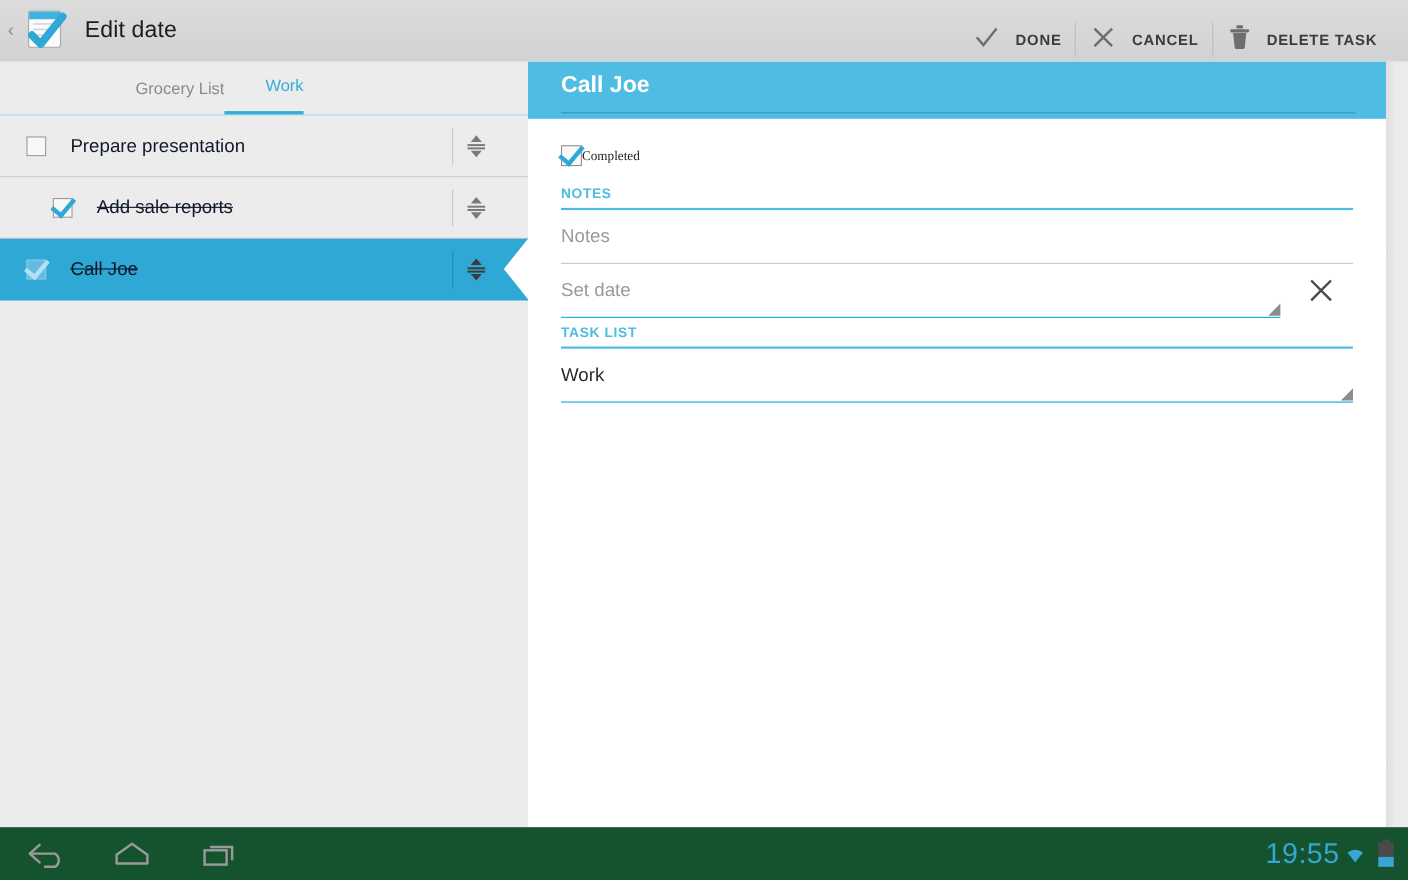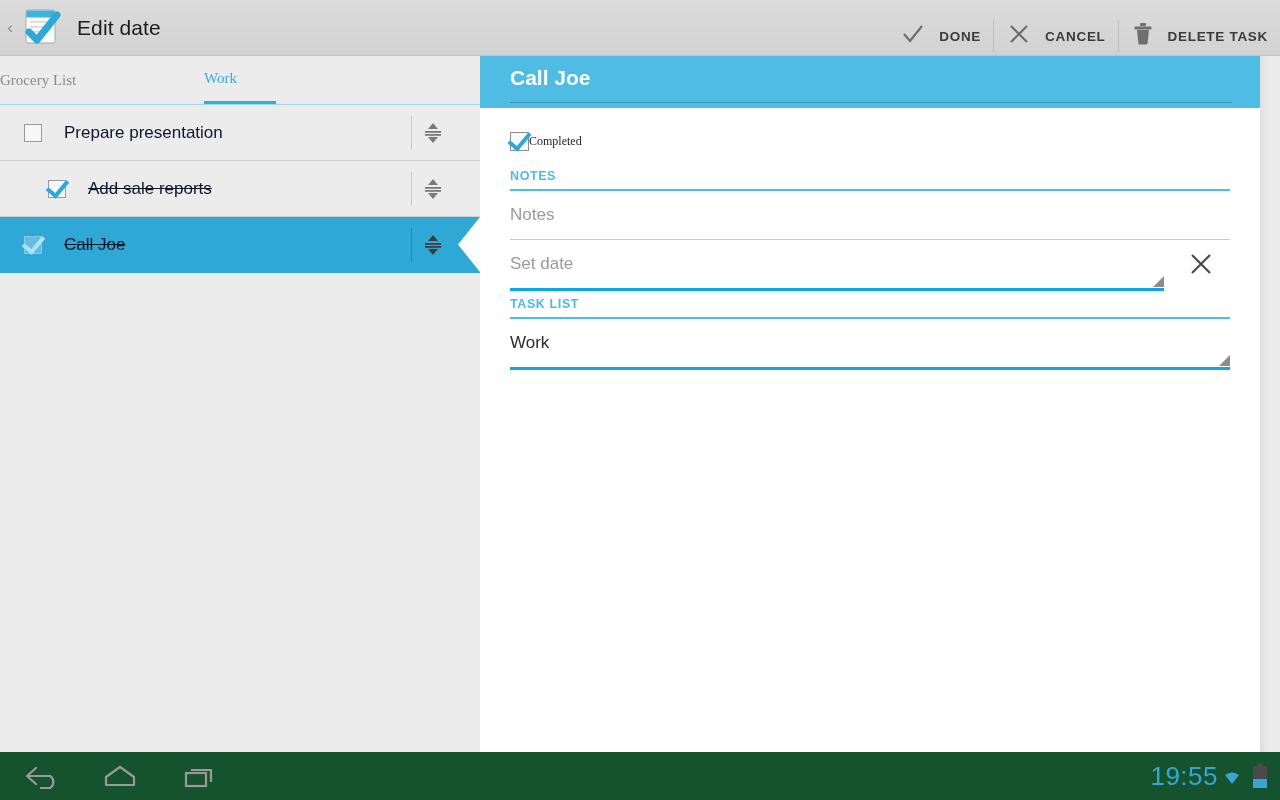--- a/index.html
+++ b/index.html
@@ -52,21 +52,21 @@
     margin-left: 2px;
   }
   #app-title {
     font-size: 21px;
     color: #1d1d1d;
     margin-left: 13px;
     letter-spacing: .1px;
   }
   #ab-right {
     position: absolute;
-    right: 0; top: 0;
+    right: 16px; top: 0;
     height: 72px;
     display: flex;
     align-items: center;
   }
   .ab-action {
     height: 56px;
     display: flex;
     align-items: center;
     padding: 0 12px;
     cursor: default;
@@ -96,24 +96,23 @@
     position: relative;
     height: 48px;
     border-bottom: 1px solid #9ed7ee;
   }
   .tab {
     position: absolute;
     top: 0;
     height: 48px;
     display: flex;
     align-items: center;
-    justify-content: flex-start;
+    justify-content: flex-end;
     font-size: 15px;
     box-sizing: border-box;
-    font-family: Liberation Serif, serif;
   }
   .tab.inactive { color: #8b8b8b; }
   .tab.active   { color: #33ACD8; border-bottom: 3px solid #33ACD8; }
 
   #tasklist { position: relative; }
   .task-row {
     position: relative;
     height: 56px;
     display: flex;
     align-items: center;
@@ -248,21 +247,21 @@
     font-weight: bold;
     color: #4DBBE4;
     letter-spacing: .6px;
     padding-bottom: 6px;
     border-bottom: 2px solid #4DBBE4;
     margin-top: 6px;
   }
   .field-row {
     position: relative;
     height: 48px;
-    border-bottom: 3px solid #0ea5e9;
+    border-bottom: 1px solid #0ea5e9;
     display: flex;
     align-items: center;
   }
   .field-value {
     font-size: 17px;
     color: #2a2a2a;
   }
   .field-value.placeholder { color: #9a9a9a; }
   .spinner-tri {
     position: absolute;

